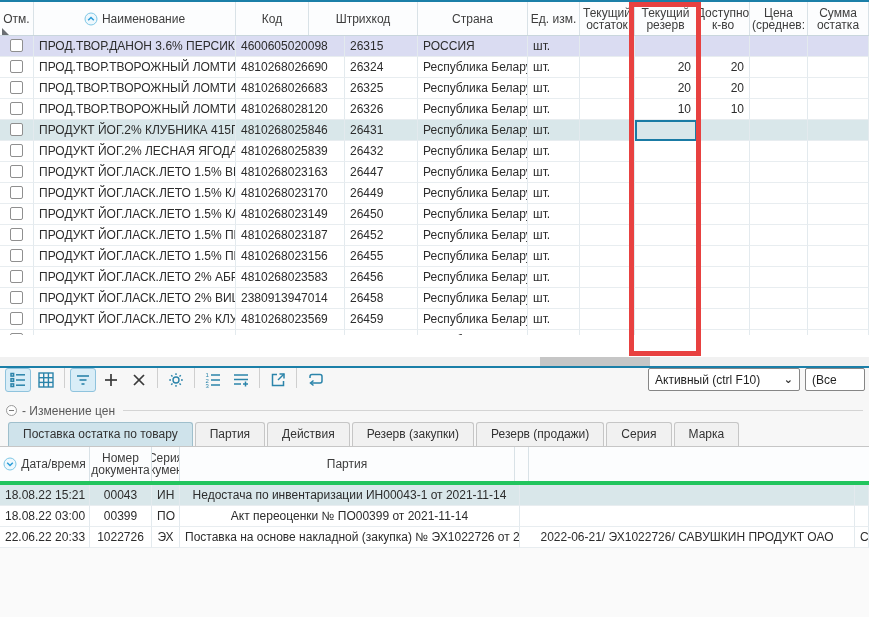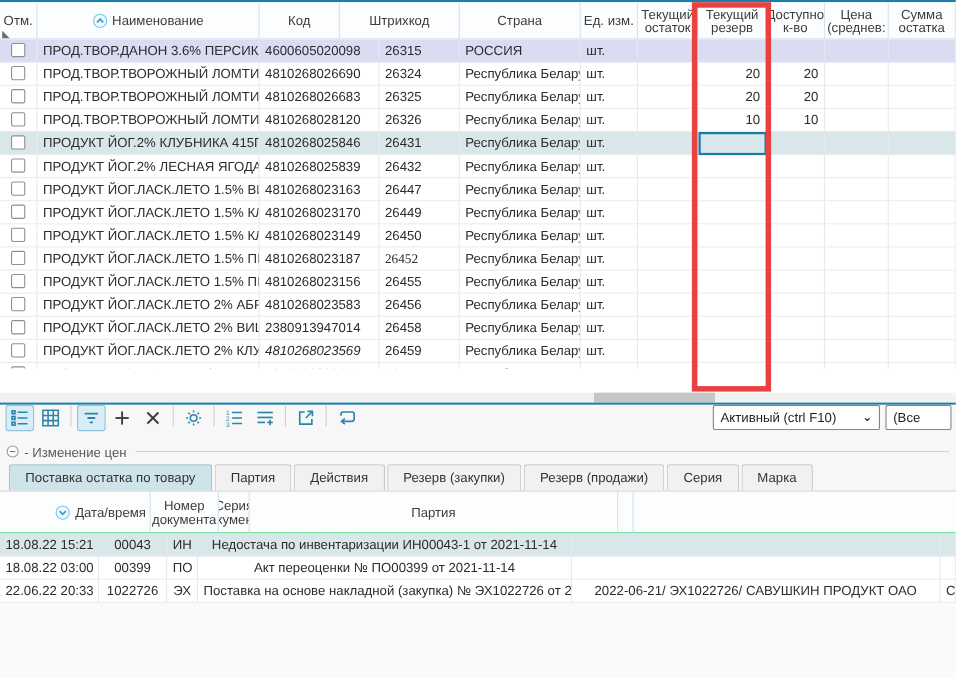--- a/index.html
+++ b/index.html
@@ -52,21 +52,21 @@
   .collapse-icon { width:11px; height:11px; border:1px solid #9a9a9a; border-radius:50%;
     position:relative; margin-right:5px; background:#fdfdfd; }
   .collapse-icon::after { content:""; position:absolute; left:2px; top:4px; width:5px; height:1px; background:#777; }
   .group-line { flex:1; height:1px; background:#d4d4d4; margin-left:8px; }
   .tabs { display:flex; align-items:flex-end; height:27px; padding-left:8px; background:#f7f7f7; gap:2px; }
   .tab { height:24px; line-height:22px; padding:0 14px; background:#f1f1f1; border:1px solid #c6c6c6;
     border-bottom:none; border-radius:3px 3px 0 0; color:#333; white-space:nowrap; }
   .tab.active { background:#cfe3eb; border-color:#9fbfcc; }
   
   .history { background:#fff; border-top:1px solid #c6c6c6; }
-  .h-header { display:flex; height:38px; background:#fcfdfe; border-bottom:1px solid #22c55e;padding-left:47px; }
+  .h-header { display:flex; height:38px; background:#fcfdfe; border-bottom:4px solid #22c55e; }
   .history .cell { border-right:1px solid #e3eaee; border-bottom:1px solid #e8edf0;text-align:center; }
   .hist-sel .cell { background:#d9e7ea; }
   svg.icon { display:block; }
 </style>
 </head>
 <body>
 
 <div class="screen">
 
   <div class="products">
@@ -245,21 +245,21 @@
           <div class="cell num" style="width: 53px;"></div>
           <div class="cell" style="width: 58px;"></div>
           <div class="cell" style="width: 61px;"></div>
         </div>
         <div class="row">
           <div class="cell ccell" style="width: 34px;">
             <span class="chk"></span>
           </div>
           <div class="cell" style="width: 202px;">ПРОДУКТ ЙОГ.ЛАСК.ЛЕТО 1.5% ПЕР</div>
           <div class="cell" style="width: 109px;">4810268023187</div>
-          <div class="cell" style="width: 73px; font-family: Liberation Serif, serif;">26452</div>
+          <div class="cell" style="width: 73px;">26452</div>
           <div class="cell" style="width: 110px;">Республика Беларусь</div>
           <div class="cell" style="width: 52px;">шт.</div>
           <div class="cell" style="width: 55px;"></div>
           <div class="cell num" style="width: 62px;"></div>
           <div class="cell num" style="width: 53px;"></div>
           <div class="cell" style="width: 58px;"></div>
           <div class="cell" style="width: 61px;"></div>
         </div>
         <div class="row">
           <div class="cell ccell" style="width: 34px;">
@@ -304,21 +304,21 @@
           <div class="cell num" style="width: 62px;"></div>
           <div class="cell num" style="width: 53px;"></div>
           <div class="cell" style="width: 58px;"></div>
           <div class="cell" style="width: 61px;"></div>
         </div>
         <div class="row">
           <div class="cell ccell" style="width: 34px;">
             <span class="chk"></span>
           </div>
           <div class="cell" style="width: 202px;">ПРОДУКТ ЙОГ.ЛАСК.ЛЕТО 2% КЛУБ</div>
-          <div class="cell" style="width: 109px; font-style: italic;">4810268023569</div>
+          <div class="cell" style="width: 109px;">4810268023569</div>
           <div class="cell" style="width: 73px;">26459</div>
           <div class="cell" style="width: 110px;">Республика Беларусь</div>
           <div class="cell" style="width: 52px;">шт.</div>
           <div class="cell" style="width: 55px;"></div>
           <div class="cell num" style="width: 62px;"></div>
           <div class="cell num" style="width: 53px;"></div>
           <div class="cell" style="width: 58px;"></div>
           <div class="cell" style="width: 61px;"></div>
         </div>
         <div class="row">

